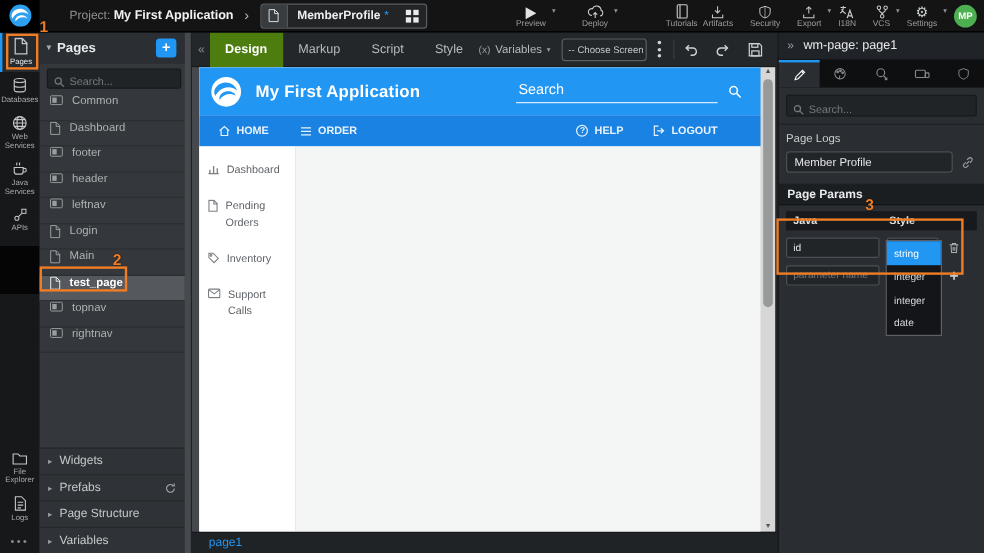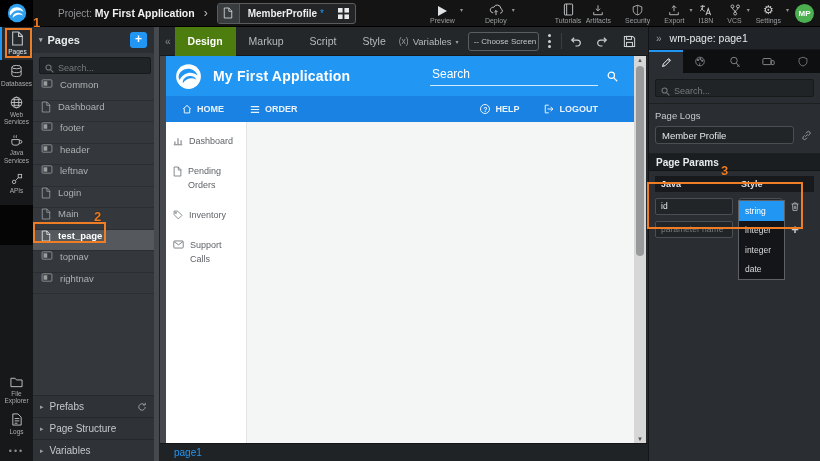--- a/index.html
+++ b/index.html
@@ -418,20 +418,24 @@
       <div class="pp-item">
           <span class="pic">
             <svg width="12" height="9" viewBox="0 0 14 11" fill="none" stroke="currentColor">
               <rect x="1" y="1" width="12" height="9" rx="1"></rect>
               <rect x="2.8" y="2.8" width="4.5" height="5.4" fill="currentColor" stroke="none"></rect>
             </svg>
           </span>
           <span>rightnav</span>
         </div>
       <div class="pp-filler"></div>
+      <div class="pp-section">
+          <span class="arr">▸</span>
+          <span>Widgets</span>
+        </div>
       <div class="pp-section">
           <span class="arr">▸</span>
           <span>Prefabs</span>
         <span class="pp-refresh">
             <svg width="10" height="10" viewBox="0 0 14 14" fill="none" stroke="currentColor" stroke-width="1.4">
               <path d="M11.5 7a4.5 4.5 0 1 1-1.3-3.2M11.5 1.2v3h-3"></path>
             </svg>
           </span>
       </div>
       <div class="pp-section">

